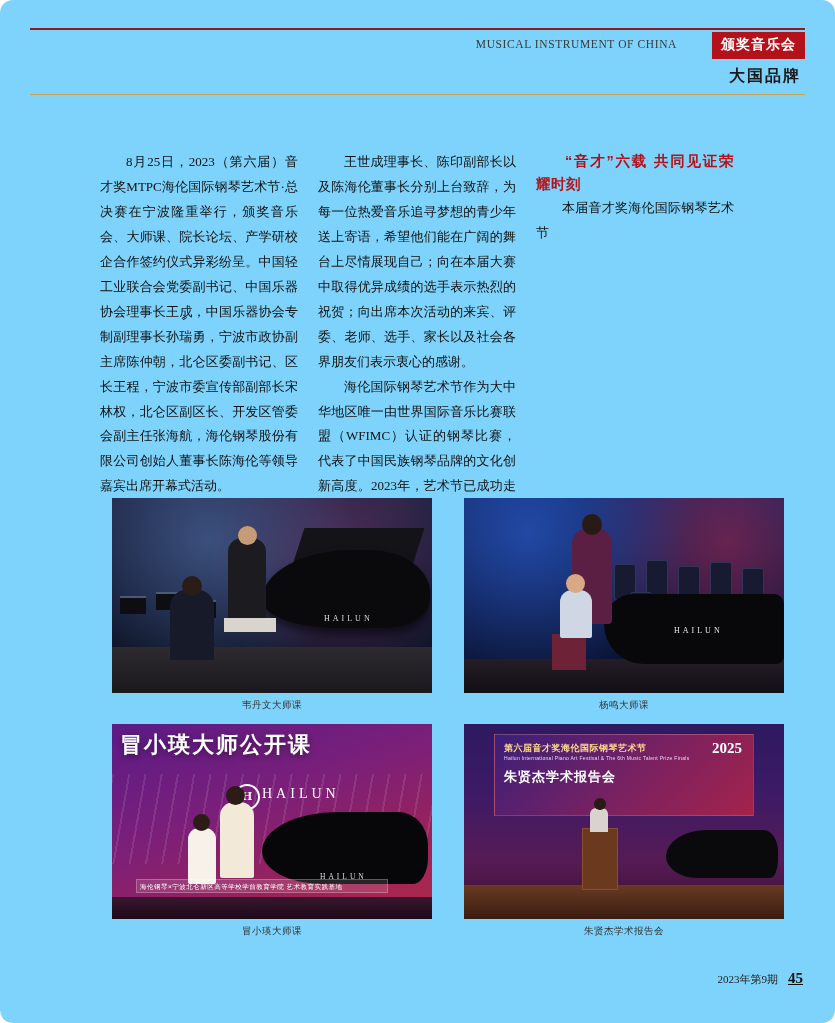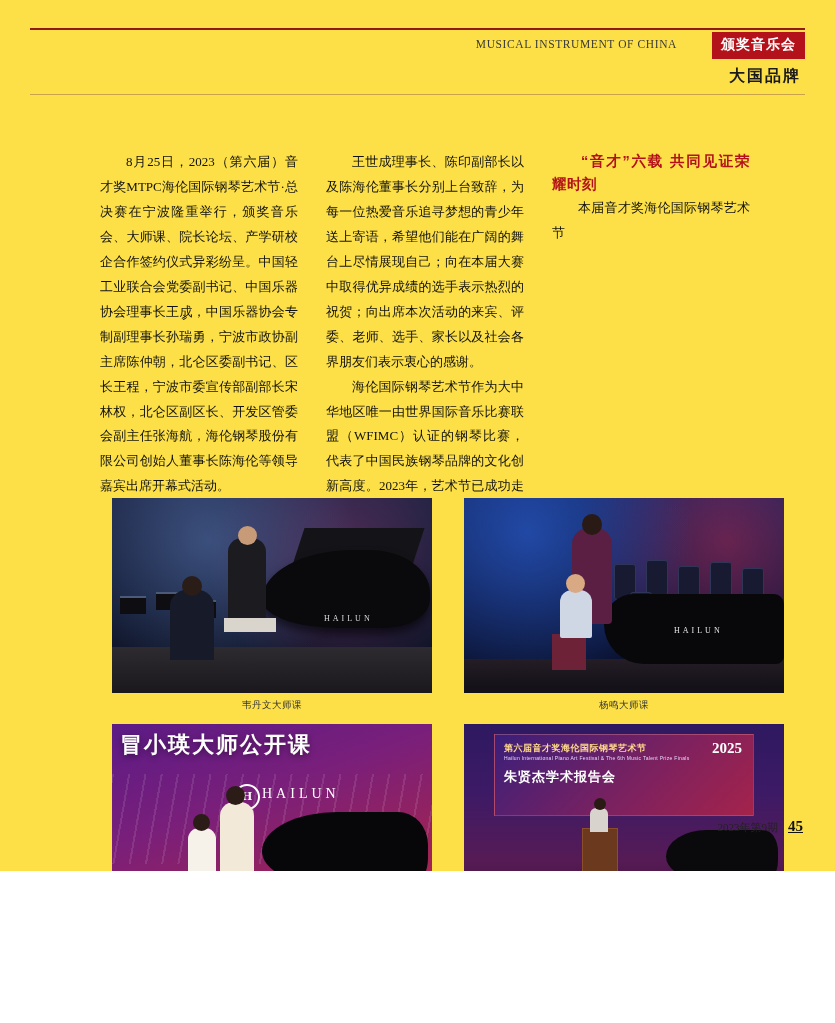--- a/index.html
+++ b/index.html
@@ -6,24 +6,25 @@
     margin: 0;
     padding: 0;
     background: #ffffff;
   }
   body {
     font-family: "Liberation Sans", sans-serif;
   }
   .page {
     position: relative;
     width: 835px;
-    height: 871px;
-    background: #fde047;
+    height: 1023px;
+    background: #7dd3fc;
     overflow: hidden;
     box-sizing: border-box;
+    border-radius: 13px;
   }
 
   
   .header {
     position: absolute;
     left: 30px;
     top: 28px;
     width: 775px;
     height: 68px;
   }
@@ -76,21 +77,21 @@
     white-space: nowrap;
   }
 
   
   .columns {
     position: absolute;
     left: 100px;
     top: 150px;
     width: 650px;
     display: flex;
-    gap: 28px;
+    gap: 20px;
   }
   .col {
     width: 198px;
     font-size: 13px;
     line-height: 1.92;
     color: #111111;
     text-align: justify;
     text-justify: inter-ideograph;
     font-family: "Liberation Serif", serif;
   }
@@ -672,20 +673,21 @@
           <div class="floor"></div>
           <div class="piano"></div>
           <div class="teacher"></div>
           <div class="teacher-head"></div>
           <div class="student"></div>
           <div class="student-head"></div>
           <div class="brand">HAILUN</div>
           <div class="banner"></div>
           <div class="banner-text">海伦钢琴×宁波北仑新区高等学校学前教育学院 艺术教育实践基地</div>
         </div>
+        <div class="caption">冒小瑛大师课</div>
       </div>
 
       <div class="cell">
         <div class="photo ph4">
           <div class="screen"></div>
           <div class="line1">第六届音才奖海伦国际钢琴艺术节</div>
           <div class="line2">Hailun International Piano Art Festival &amp; The 6th Music Talent Prize Finals</div>
           <div class="line3">朱贤杰学术报告会</div>
           <div class="year">2025</div>
           <div class="floor"></div>

